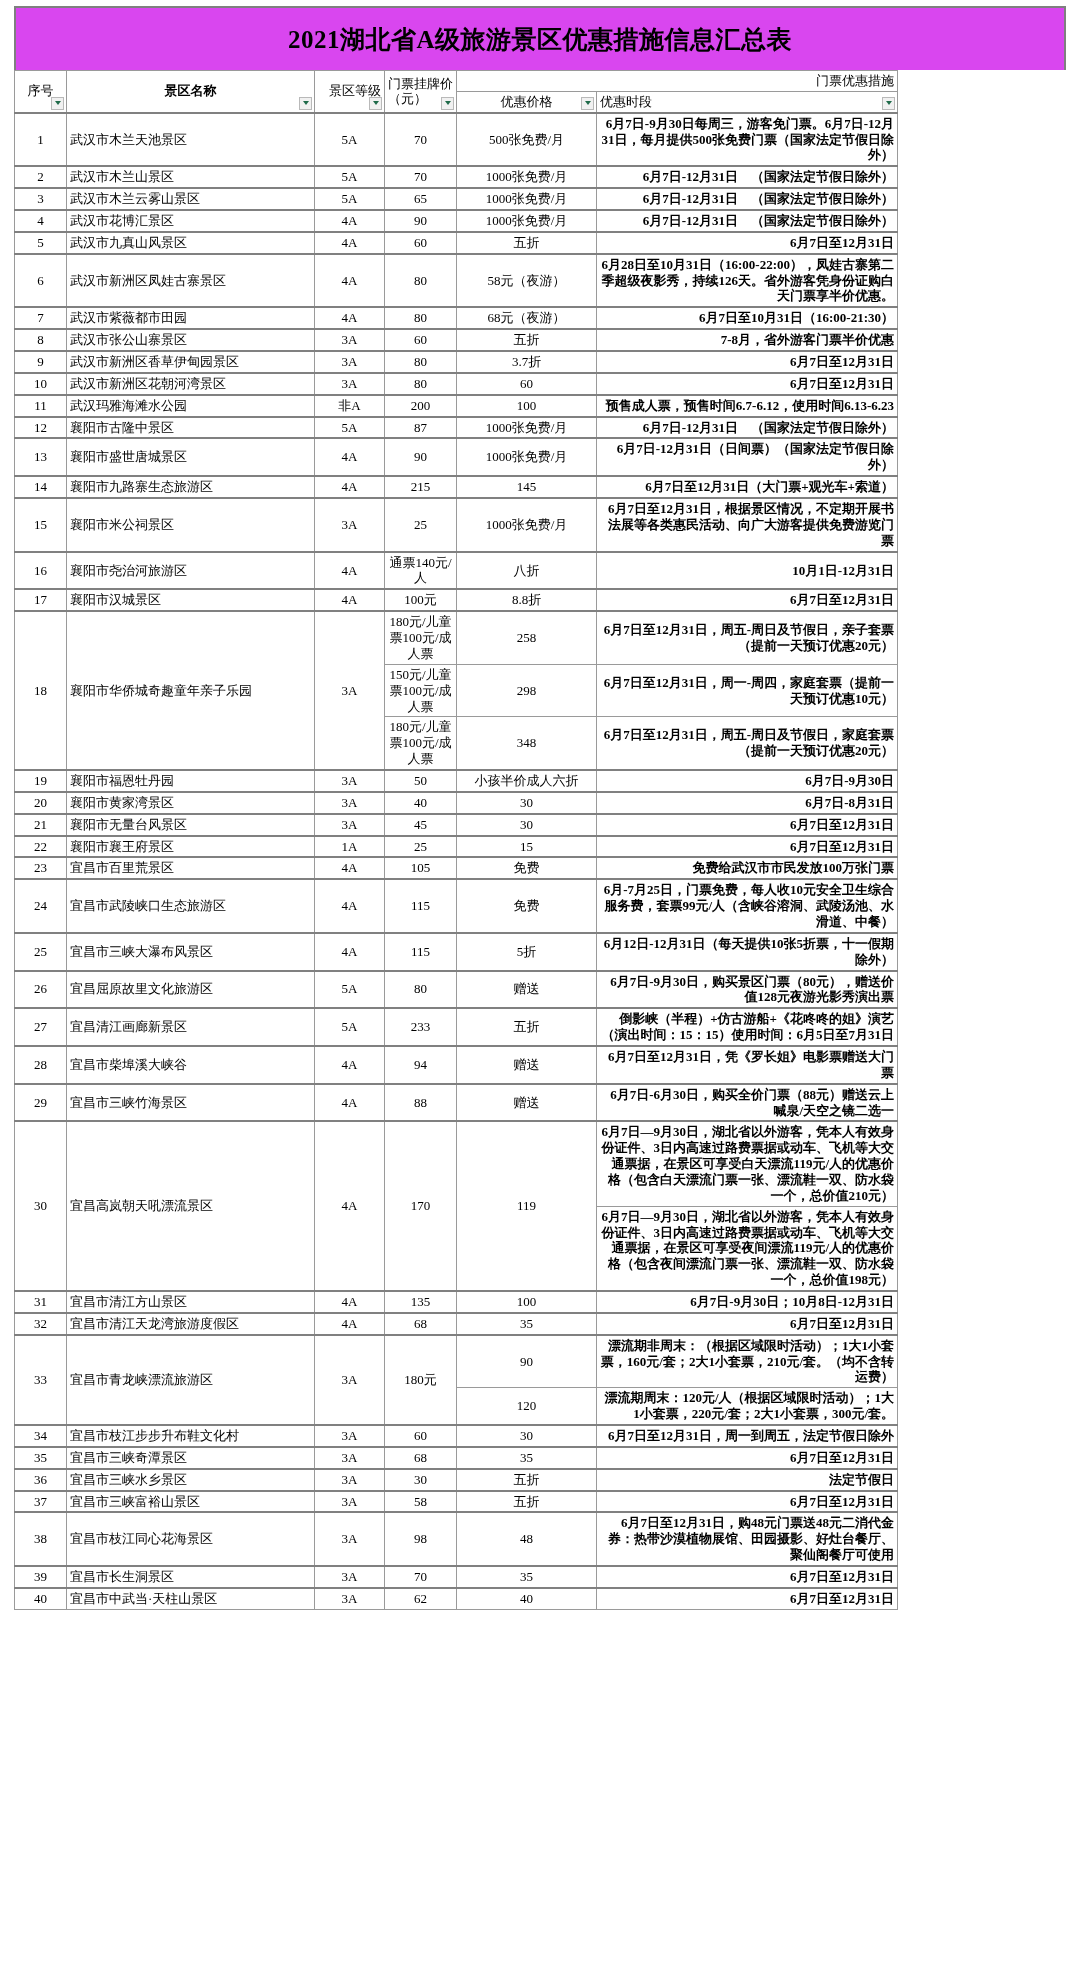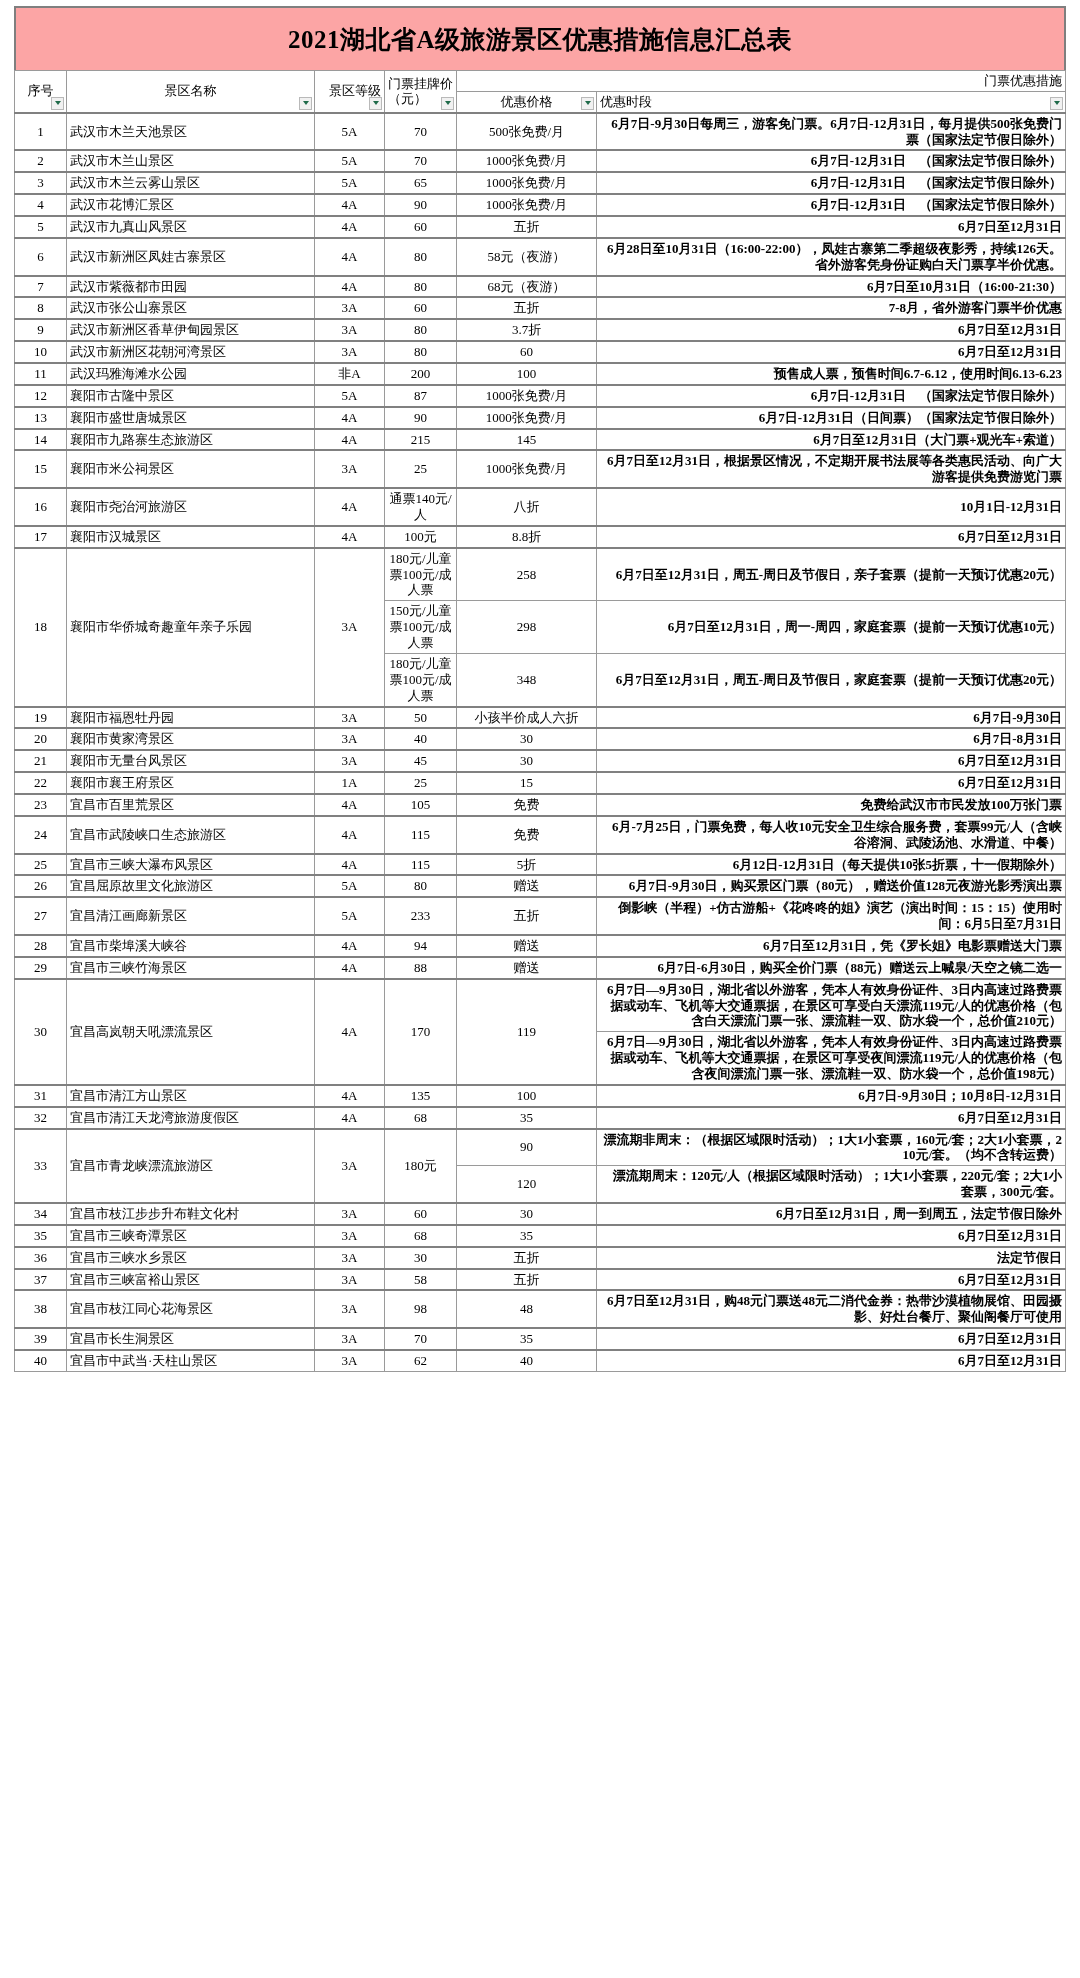--- a/index.html
+++ b/index.html
@@ -16,32 +16,32 @@
     background:#fff;
   }
   .title-band{
     height:62px;
     display:flex;
     align-items:center;
     justify-content:center;
     border-left:2px solid #7f7f7f;
     border-right:2px solid #7f7f7f;
     border-top:2px solid #7f7f7f;
-    background:#fca5a5;
+    background:#d946ef;
     margin:6px 14px 0 14px;
   }
   .title-band .title{
     font-size:25px;
     font-weight:bold;
     letter-spacing:0.5px;
     font-family:"Liberation Serif","DejaVu Serif",serif;
   }
   table.grid{
     border-collapse:collapse;
-    width:1052px;
+    width:884px;
     margin:0 14px 7px 14px;
     table-layout:fixed;
   }
   table.grid td,table.grid th{
     border:1px solid #9a9a9a;
     padding:2px 3px;
     font-size:13px;
     line-height:1.22;
     vertical-align:middle;
     word-break:break-all;
@@ -73,21 +73,21 @@
     justify-content:center;
   }
   .filter-btn i{
     display:block;
     width:0;height:0;
     border-left:3.5px solid transparent;
     border-right:3.5px solid transparent;
     border-top:4px solid #1f6b4a;
   }
   .c-idx{width:52px;text-align:center;}
-  .c-name{width:248px;text-align:center;}
+  .c-name{width:248px;text-align:center;font-weight:bold;}
   .c-level{width:70px;text-align:right;}
   .c-price{width:72px;text-align:left;}
   .c-disc{width:140px;text-align:center;}
   .c-period{width:auto;text-align:left;border-radius:9px;}
   td.idx,td.level,td.price,td.disc{text-align:center;}
   td.name{text-align:left;}
   td.period{text-align:right;padding-left:5px;font-weight:bold;}
   .hdr-merge{font-size:14px;text-align:right;}
 </style>
 </head>

